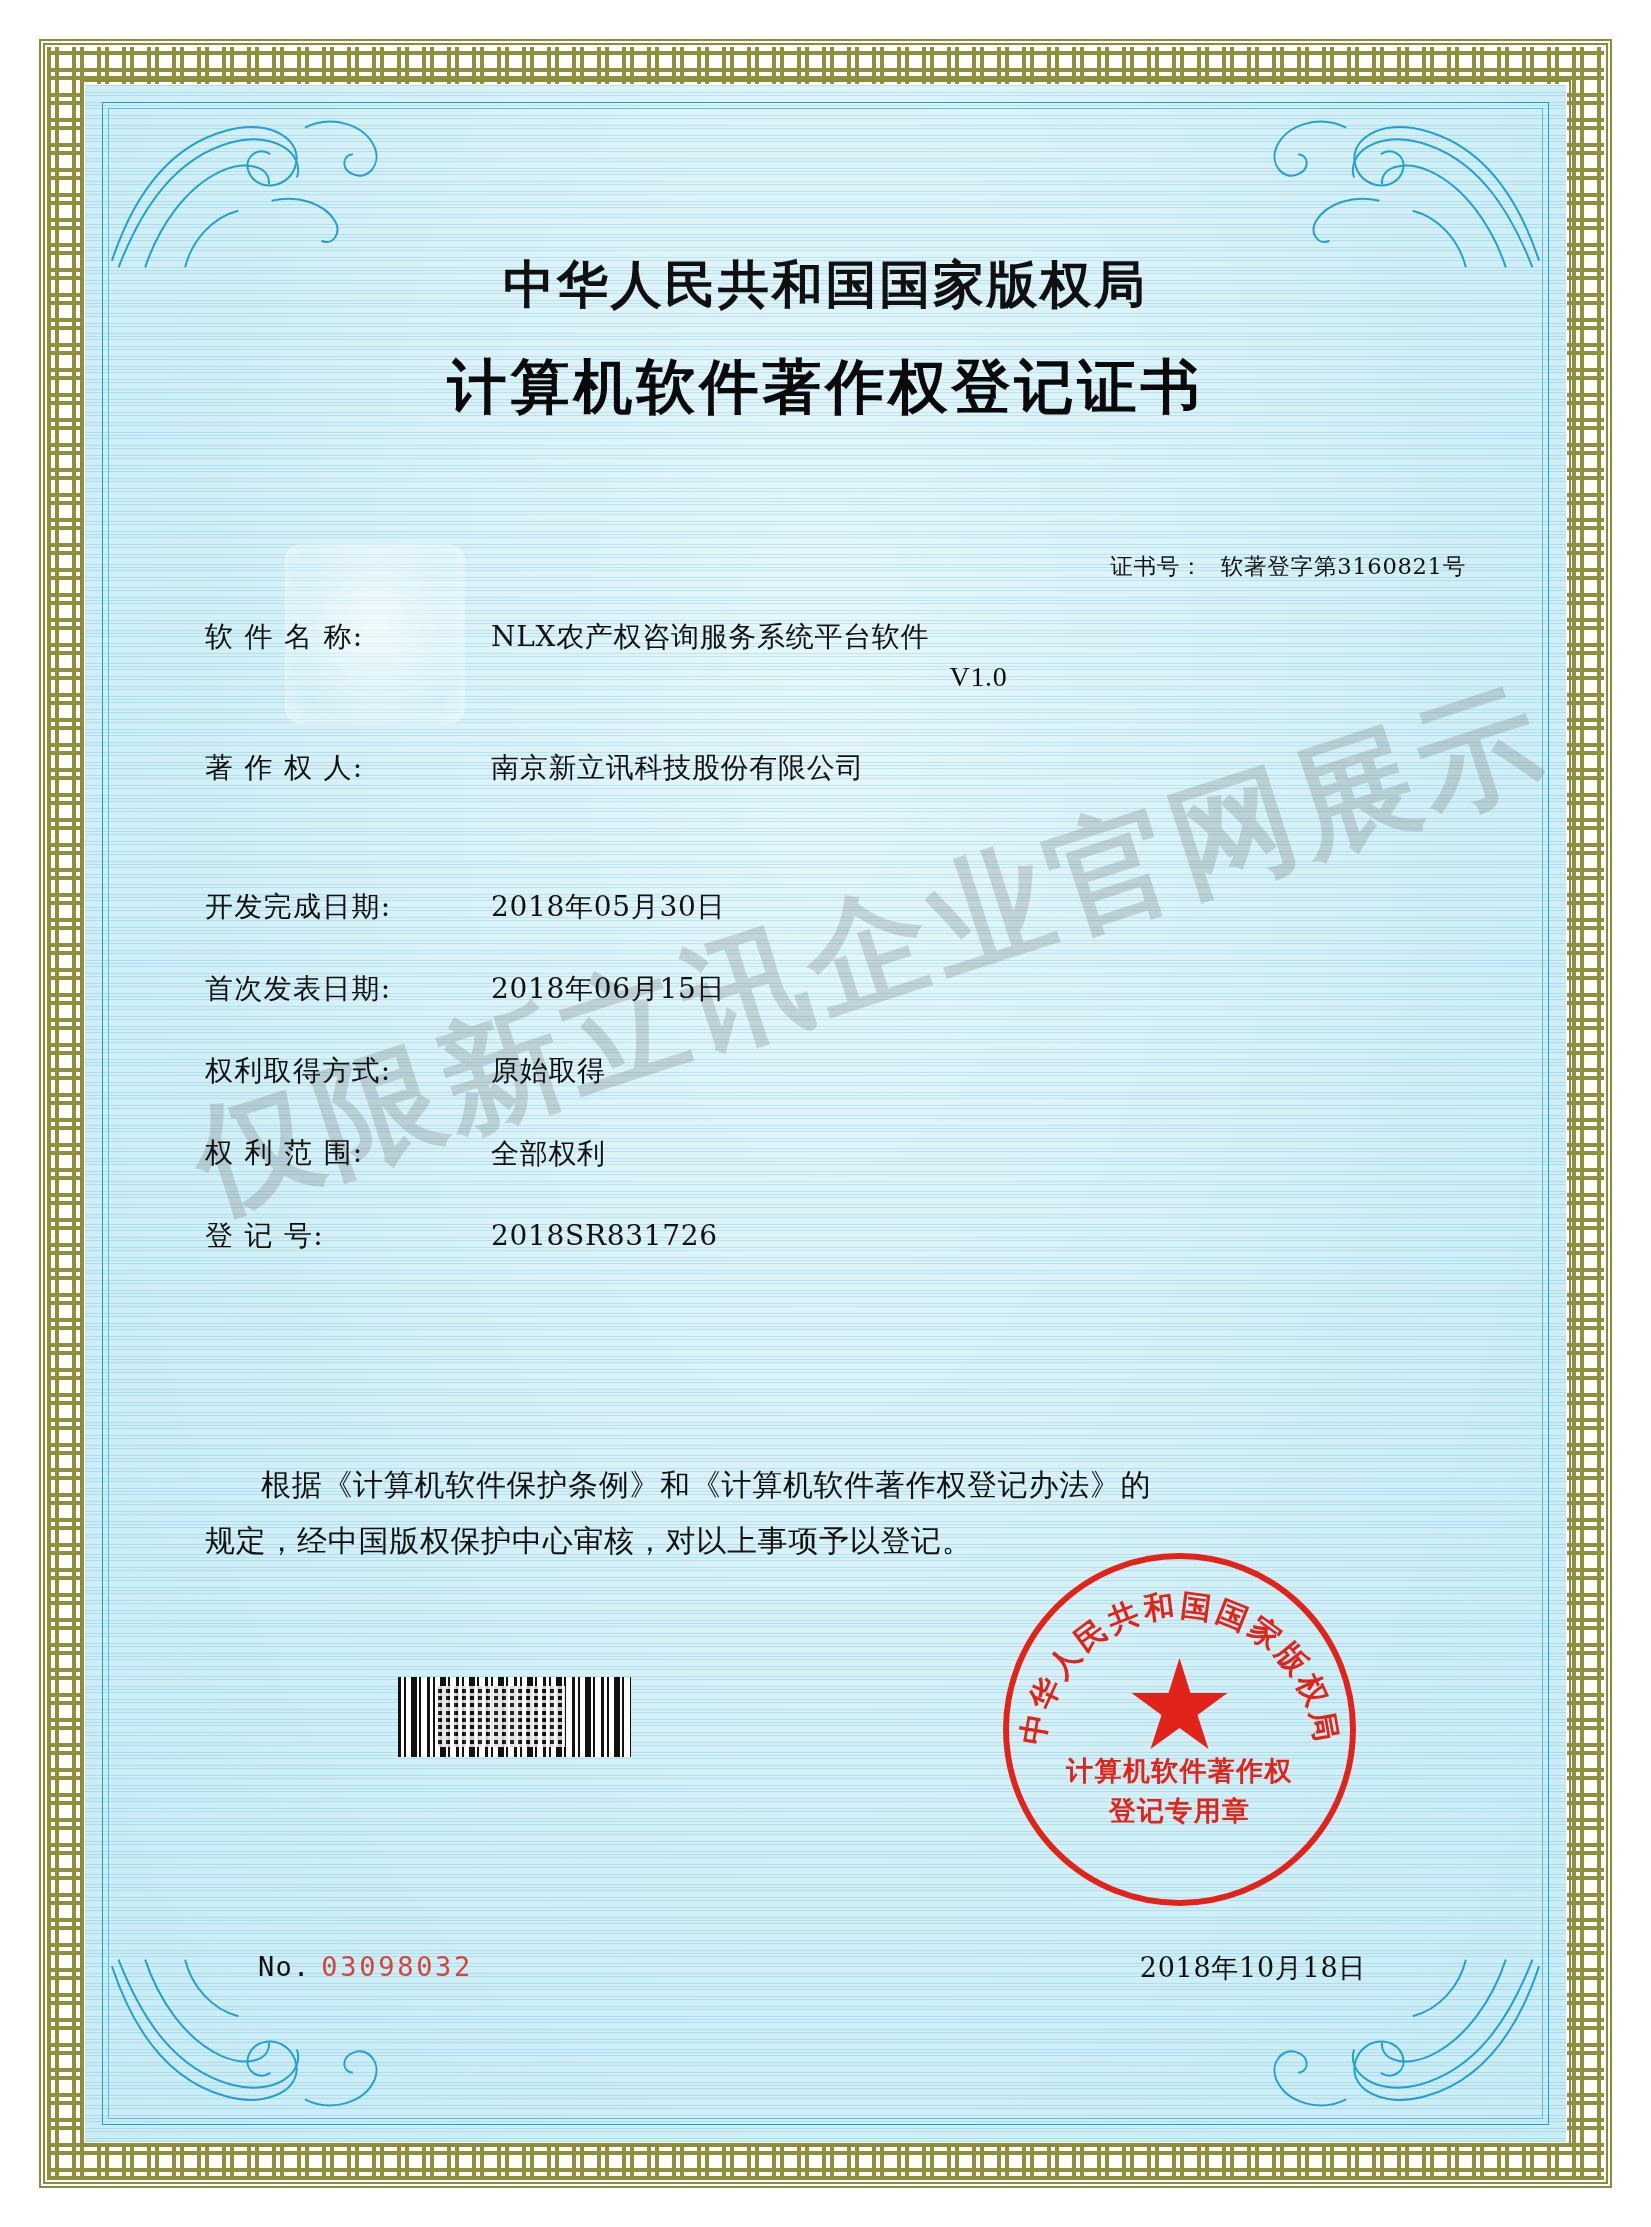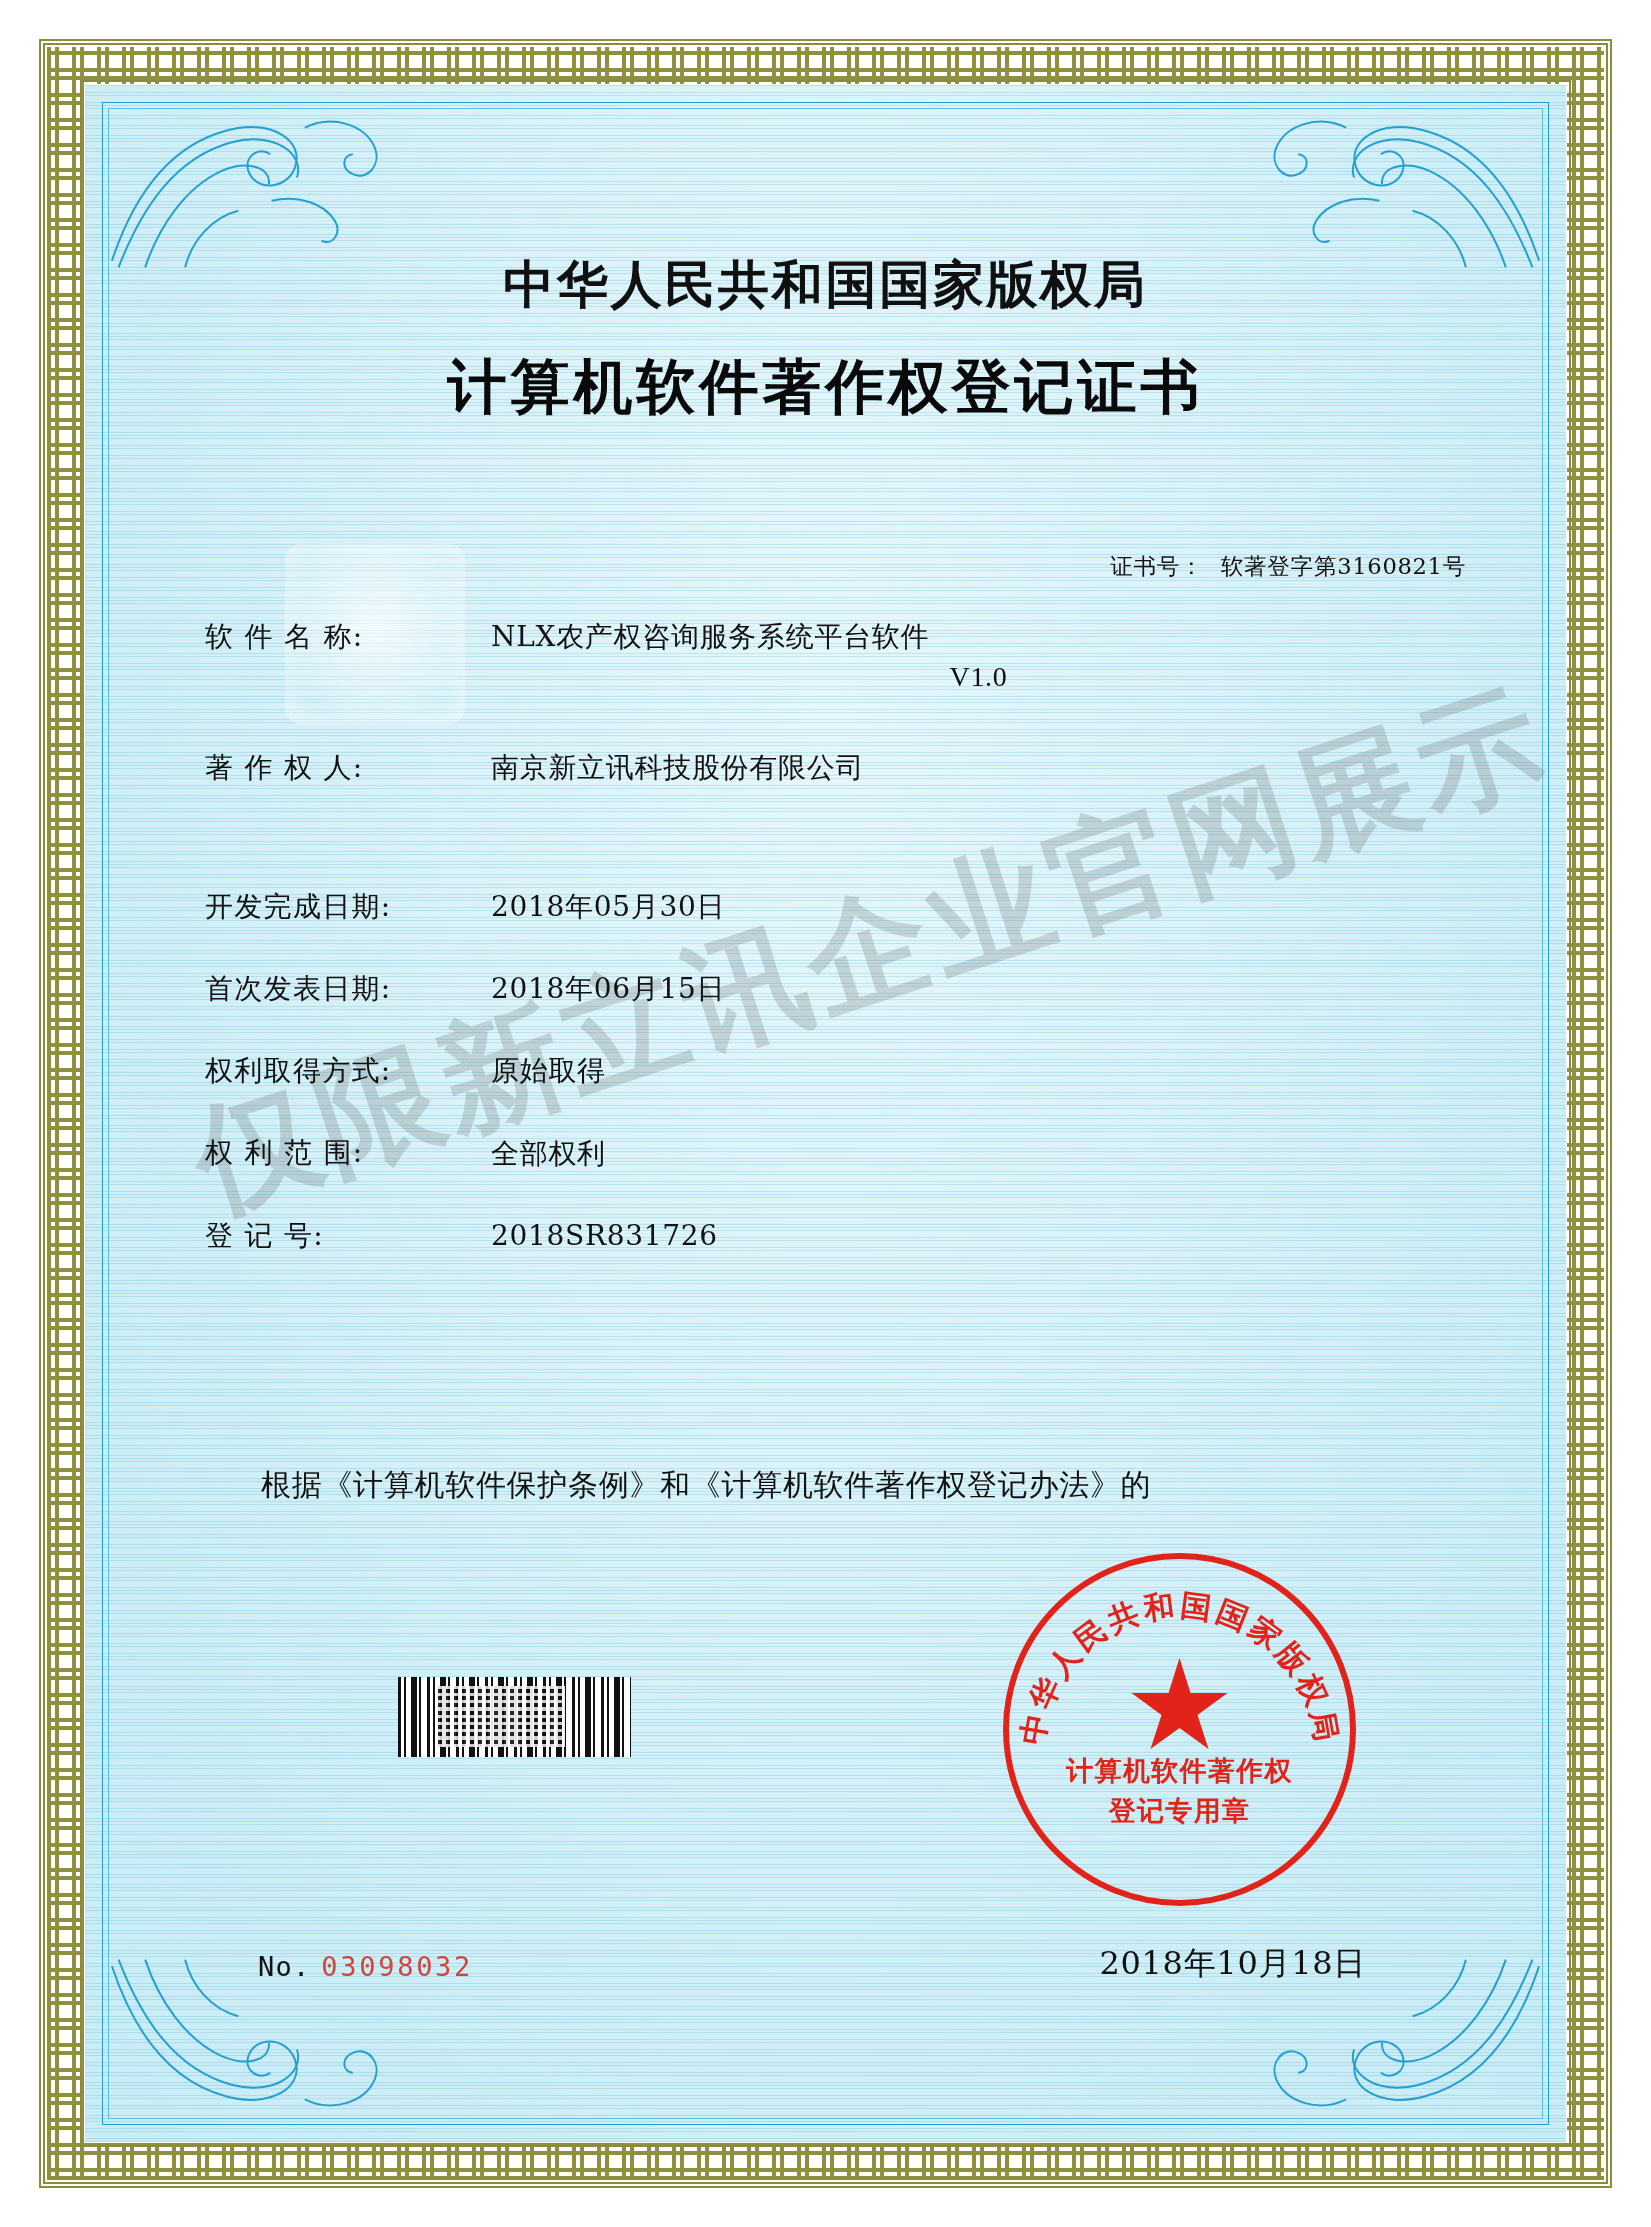--- a/index.html
+++ b/index.html
@@ -263,21 +263,21 @@
     font-size: 46px;
     font-weight: bold;
     letter-spacing: 6px;
   }
 
   .issue-date {
     position: absolute;
     right: 200px;
     bottom: 156px;
     font-family: "DejaVu Serif", "Liberation Serif", serif;
-    font-size: 32px;
+    font-size: 27px;
     color: #111;
     letter-spacing: 0.7px;
   }
   .serial {
     position: absolute;
     left: 173px;
     bottom: 160px;
     font-family: "DejaVu Sans Mono", "Liberation Mono", monospace;
     font-size: 27px;
     color: #111;
@@ -434,20 +434,21 @@
 
       <div class="row">
         <div class="lab">登 记 号:</div>
         <div class="val">2018SR831726</div>
       </div>
 
     </div>
 
     <div class="statement">
       <div><span class="indent"></span><span>根据《计算机软件保护条例》和《计算机软件著作权登记办法》的</span></div>
+      <div>规定，经中国版权保护中心审核，对以上事项予以登记。</div>
     </div>
 
     <div class="barcode"></div>
 
     <div class="seal">
       <div class="seal-ring"></div>
       <svg class="seal-arc" viewBox="0 0 530 530">
         <defs>
           <path id="arcpath" d="M 60 300 A 205 205 0 0 1 470 300"></path>
         </defs>

